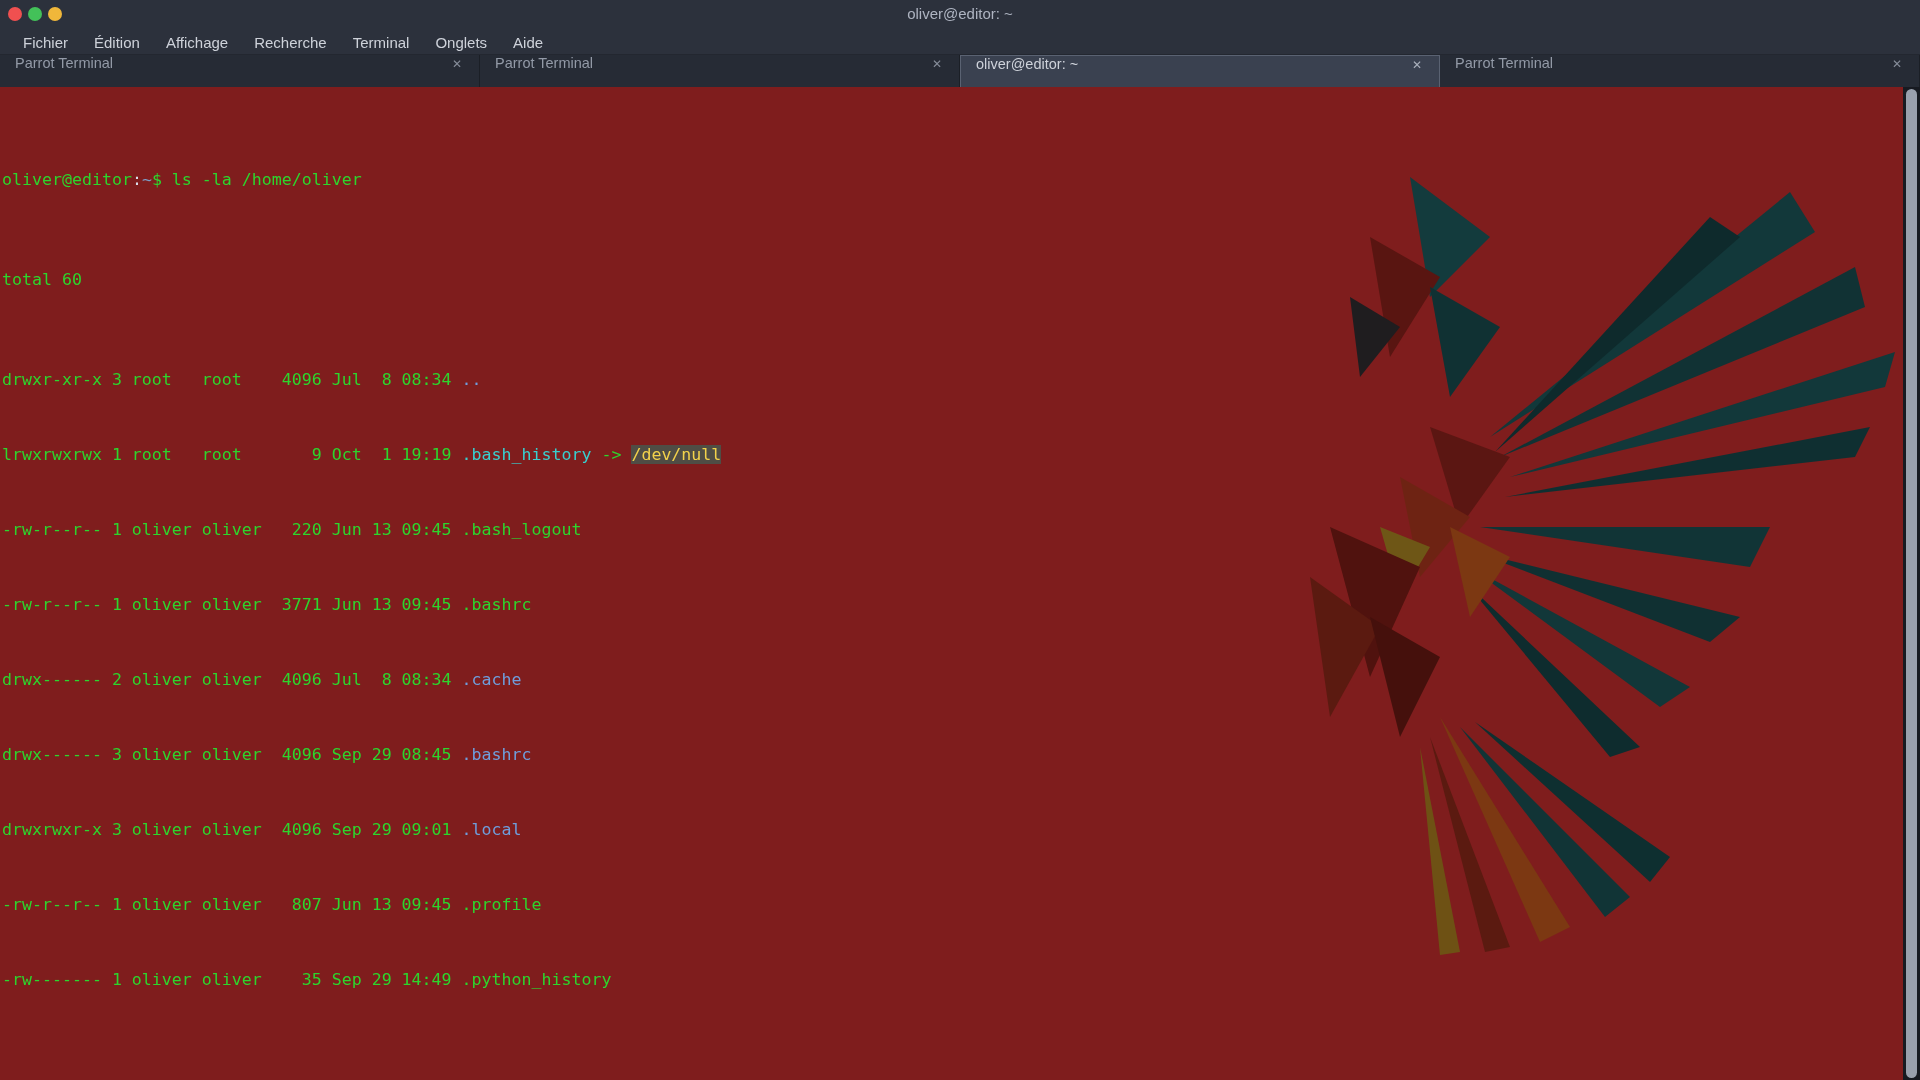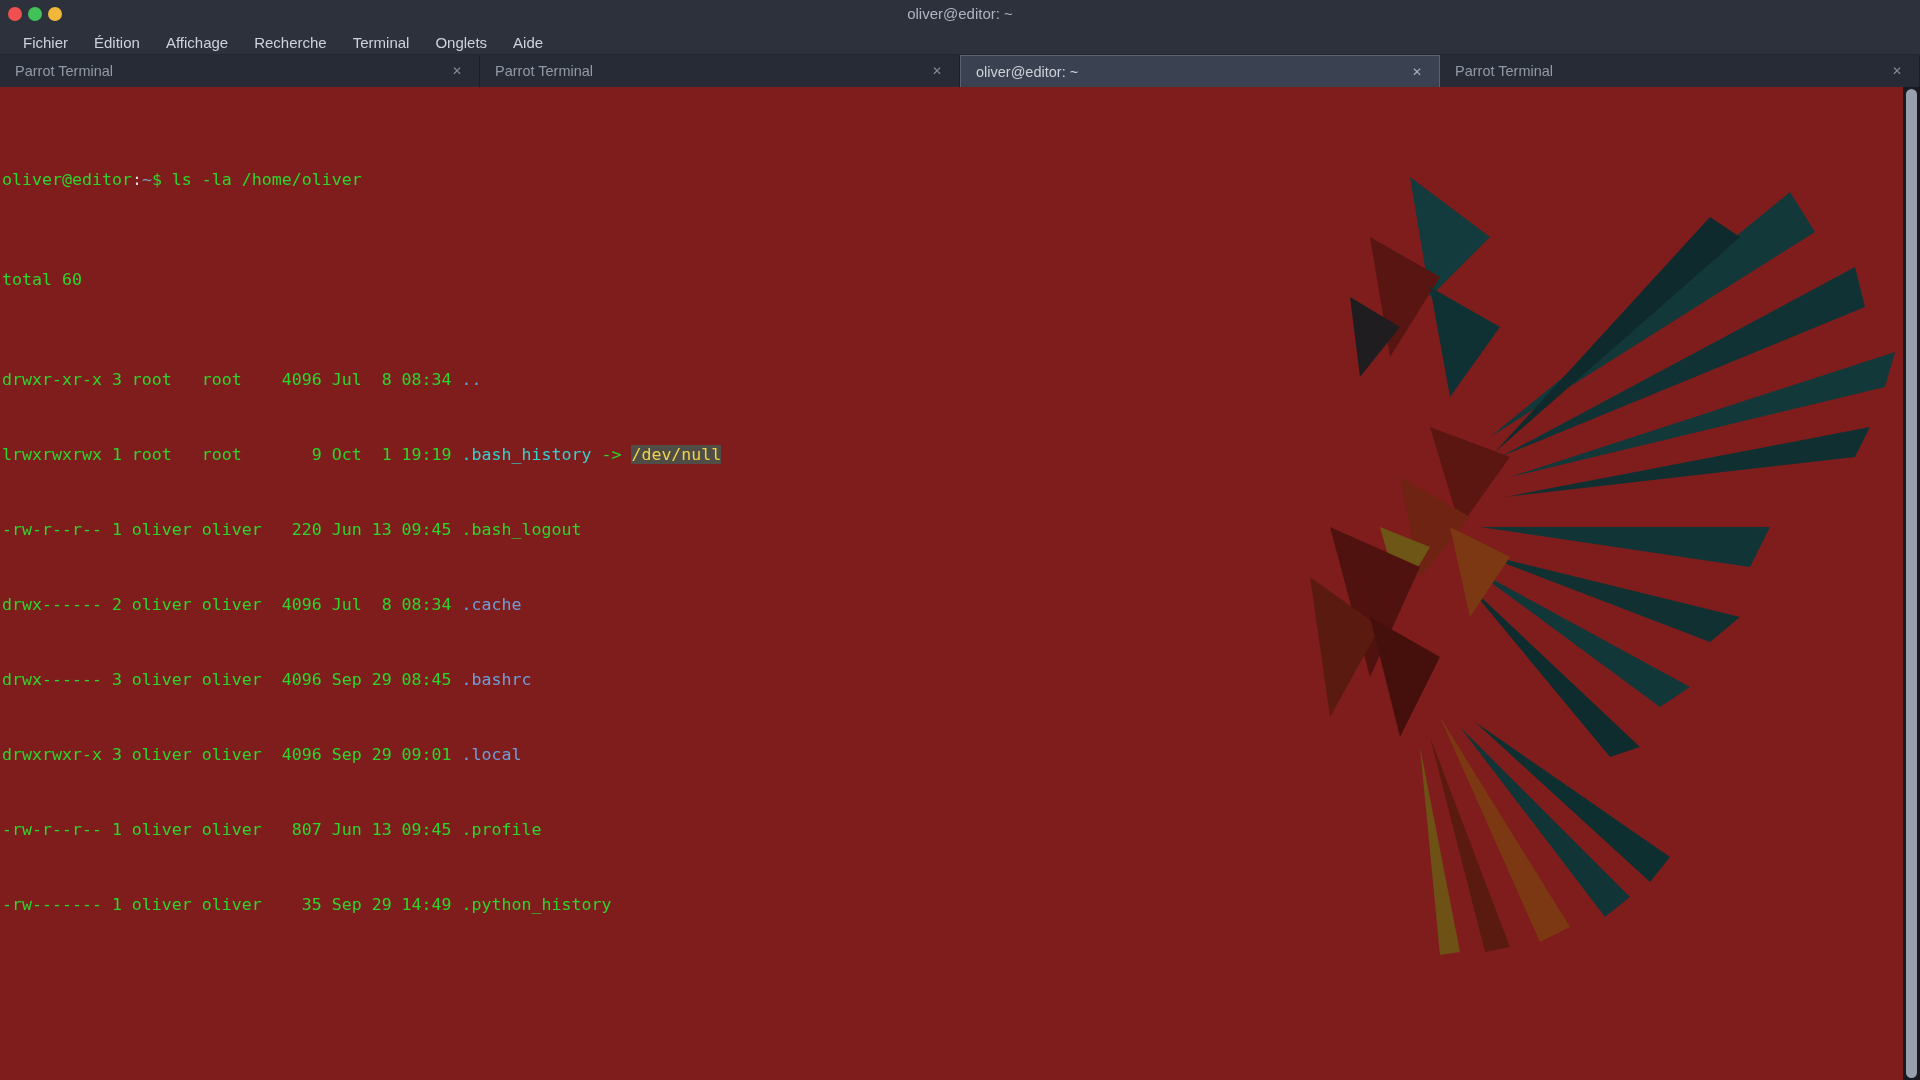--- a/index.html
+++ b/index.html
@@ -12,21 +12,21 @@
   .light.red    { background:#f05050; }
   .light.green  { background:#43c159; }
   .light.yellow { background:#f0b73a; }
   .win-title { position:absolute; left:0; right:0; top:5px; text-align:center; color:#aeb4c1; font-size:15px; }
 
   .menubar { height:27px; background:#2c313c; display:flex; align-items:flex-end; padding-left:10px; border-bottom:1px solid #232730; }
   .menu-item { color:#ced2da; font-size:15px; padding:3px 13px; cursor:default; }
 
   
   .tabbar { height:32px; background:#21252e; display:flex; }
-  .tab { width:480px; display:flex; align-items:center; padding:0 13px 0 15px; background:#262b35; border-right:1px solid #1b1f26; color:#939aa7; }
+  .tab { width:480px; display:flex; padding:0 13px 0 15px; background:#262b35; border-right:1px solid #1b1f26; color:#939aa7; }
   .tab.active { background:#3a4150; color:#ced2da; border:1px solid #5a6272; border-bottom:none; }
   .tab-label { flex:1; font-size:14.5px; white-space:nowrap; overflow:hidden; }
   .tab-close { font-size:12px; color:#868d99; padding:2px 4px; cursor:pointer; }
   .tab.active .tab-close { color:#aab0bc; }
 
   
   .terminal { position:absolute; top:87px; left:0; right:0; bottom:0; background:#7f1d1d; }
   .wallpaper { position:absolute; left:1310px; top:10px; width:600px; height:870px; opacity:0.95; }
   .lines { position:absolute; top:5px; left:2px; font-family:"DejaVu Sans Mono",monospace; font-size:16.6px; line-height:25px; white-space:pre; color:#2dd52d; }
   .tline { height:25px; }
@@ -119,20 +119,21 @@
 
   <div class="lines">
     
     <div class="tline"><span>oliver@editor</span><span class="c-w">:</span><span class="c-tld">~</span><span>$ </span><span>ls -la /home/oliver</span></div>
     
     <div class="tline">total 60</div>
     
     <div class="tline"><span>drwxr-xr-x 3 root   root    4096 Jul  8 08:34 </span><span class="c-dir">..</span></div>
     <div class="tline"><span>lrwxrwxrwx 1 root   root       9 Oct  1 19:19 </span><span class="c-cy">.bash_history</span><span> -&gt; </span><span class="c-dev">/dev/null</span></div>
     <div class="tline"><span>-rw-r--r-- 1 oliver oliver   220 Jun 13 09:45 </span><span>.bash_logout</span></div>
+    <div class="tline"><span>-rw-r--r-- 1 oliver oliver  3771 Jun 13 09:45 </span><span>.bashrc</span></div>
     <div class="tline"><span>drwx------ 2 oliver oliver  4096 Jul  8 08:34 </span><span class="c-dir">.cache</span></div>
     <div class="tline"><span>drwx------ 3 oliver oliver  4096 Sep 29 08:45 </span><span class="c-dir">.bashrc</span></div>
     <div class="tline"><span>drwxrwxr-x 3 oliver oliver  4096 Sep 29 09:01 </span><span class="c-dir">.local</span></div>
     <div class="tline"><span>-rw-r--r-- 1 oliver oliver   807 Jun 13 09:45 </span><span>.profile</span></div>
     <div class="tline"><span>-rw------- 1 oliver oliver    35 Sep 29 14:49 </span><span>.python_history</span></div>
     
     
     
     
     

